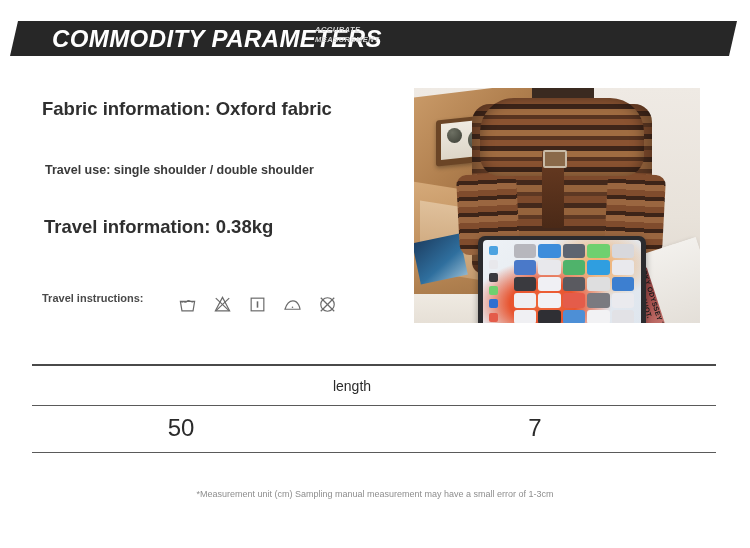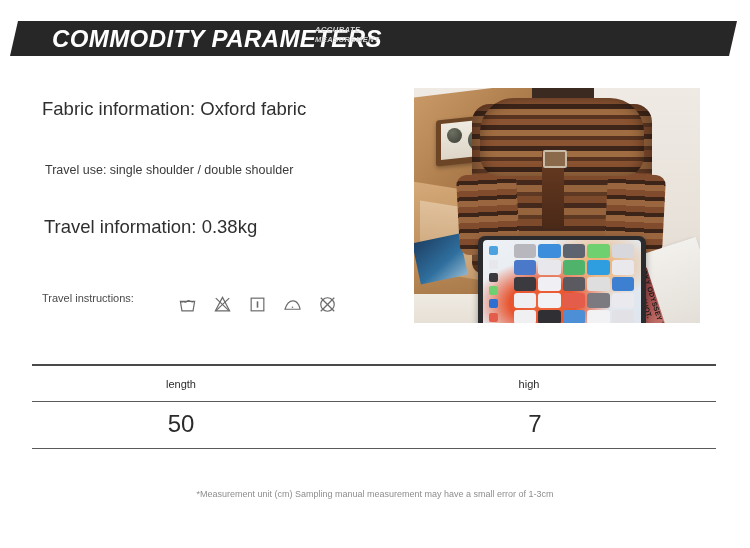--- a/index.html
+++ b/index.html
@@ -54,21 +54,21 @@
     white-space: nowrap;
   }
 
   
   #spec-list {
     position: absolute;
     left: 0;
     top: 88px;
     width: 400px;
   }
-  .spec-row { position: absolute; white-space: nowrap; }
+  .spec-row { position: absolute; white-space: nowrap; font-weight: bold; }
   .spec-row.large { font-size: 18.5px; color: #2f2f2f; }
   .spec-row.small { font-size: 12.5px; color: #3a3a3a; }
   #spec-fabric   { left: 42px; top: 10px; }
   #spec-travel   { left: 45px; top: 75px; }
   #spec-weight   { left: 44px; top: 128px; }
   #spec-washing  { left: 42px; top: 204px; font-size: 11px; color: #4a4a4a; }
 
   
   #care-icons {
     position: absolute;
@@ -279,21 +279,21 @@
   #dim-table .row {
     display: flex;
     width: 100%;
   }
   #dim-table .cell {
     flex: 1;
     text-align: center;
     color: #2b2b2b;
   }
   #dim-table .head-row .cell {
-    font-size: 11px;
+    font-size: 14px;
     padding: 12px 0 11px;
   }
   #dim-table .val-row .cell {
     font-size: 24px;
     padding: 8px 0 10px;
   }
   
   #dim-table .cell.c1 { transform: translateX(-22px); }
   #dim-table .cell.c2 { transform: translateX(-10px); }
   #dim-table .cell.c3 { transform: translateX(-16px); }
@@ -428,21 +428,20 @@
       <div class="app" style="background: rgb(77, 143, 214);"></div>
       <div class="app" style="background: rgb(242, 242, 244);"></div>
       <div class="app" style="background: rgb(226, 226, 230);"></div>
     </div>
 </div>
 
 <div id="dim-table">
   <div class="rule"></div>
   <div class="row head-row">
     <div class="cell c1">length</div>
-    <div class="cell c3">high</div>
   </div>
   <div class="rule thin"></div>
   <div class="row val-row">
     <div class="cell c1">50</div>
     <div class="cell c2">7</div>
   </div>
   <div class="rule thin"></div>
 </div>
 
 <div id="footnote">*Measurement unit (cm) Sampling manual measurement may have a small error of 1-3cm</div>

